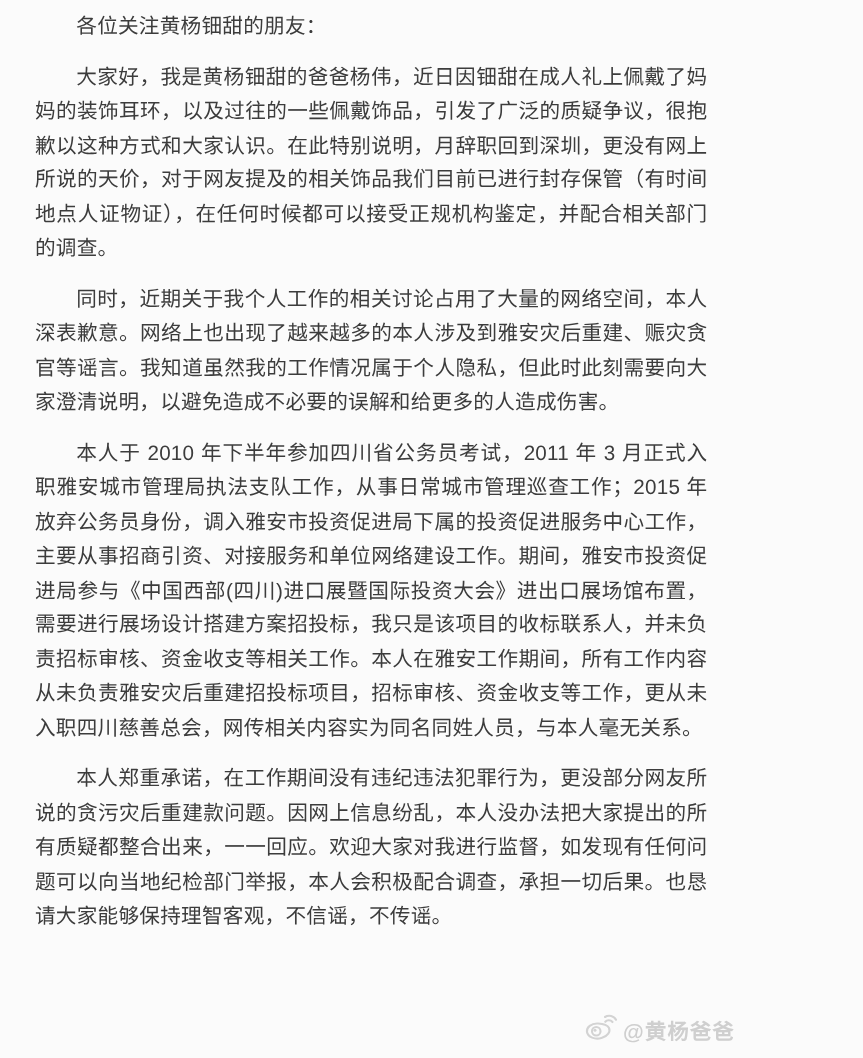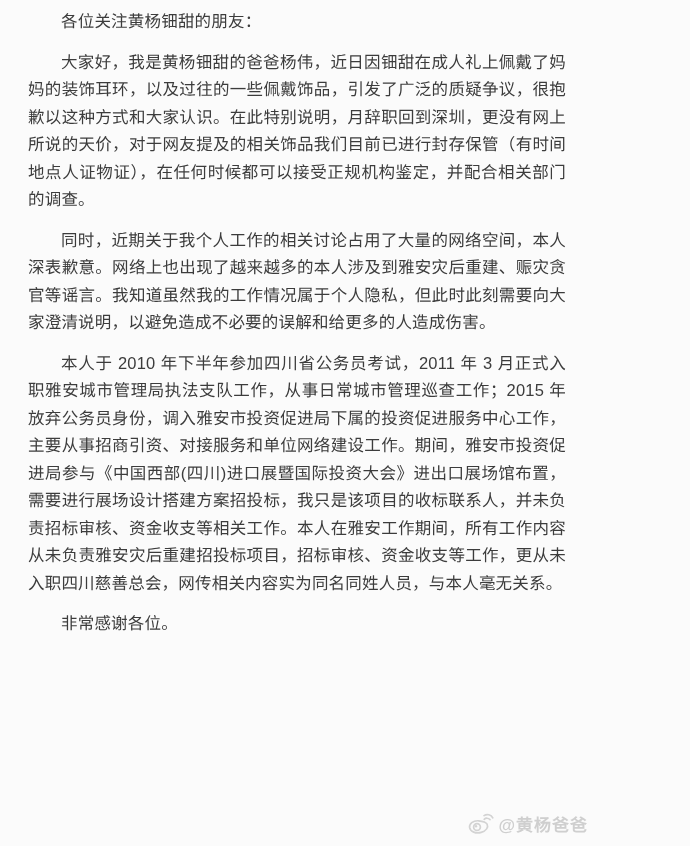--- a/index.html
+++ b/index.html
@@ -31,21 +31,21 @@
     letter-spacing: 0.2px;
   }
   .closing {
     margin-bottom: 0;
   }
   .watermark {
     position: absolute;
     right: 6px;
     bottom: 10px;
     display: flex;
-    align-items: flex-end;
+    align-items: flex-start;
     gap: 4px;
     color: #cfcfcf;
     font-size: 17px;
     font-weight: bold;
     letter-spacing: 1px;
     user-select: none;
   }
   .watermark svg {
     display: block;
     opacity: 0.9;
@@ -58,22 +58,22 @@
 
   <p class="para">各位关注黄杨钿甜的朋友：</p>
 
   <p class="para">大家好，我是黄杨钿甜的爸爸杨伟，近日因钿甜在成人礼上佩戴了妈妈的装饰耳环，以及过往的一些佩戴饰品，引发了广泛的质疑争议，很抱歉以这种方式和大家认识。在此特别说明，月辞职回到深圳，更没有网上所说的天价，对于网友提及的相关饰品我们目前已进行封存保管（有时间地点人证物证），在任何时候都可以接受正规机构鉴定，并配合相关部门的调查。</p>
 
   <p class="para">同时，近期关于我个人工作的相关讨论占用了大量的网络空间，本人深表歉意。网络上也出现了越来越多的本人涉及到雅安灾后重建、赈灾贪官等谣言。我知道虽然我的工作情况属于个人隐私，但此时此刻需要向大家澄清说明，以避免造成不必要的误解和给更多的人造成伤害。</p>
 
   <p class="para">本人于 2010 年下半年参加四川省公务员考试，2011 年 3 月正式入职雅安城市管理局执法支队工作，从事日常城市管理巡查工作；2015 年放弃公务员身份，调入雅安市投资促进局下属的投资促进服务中心工作，主要从事招商引资、对接服务和单位网络建设工作。期间，雅安市投资促进局参与《中国西部(四川)进口展暨国际投资大会》进出口展场馆布置，需要进行展场设计搭建方案招投标，我只是该项目的收标联系人，并未负责招标审核、资金收支等相关工作。本人在雅安工作期间，所有工作内容从未负责雅安灾后重建招投标项目，招标审核、资金收支等工作，更从未入职四川慈善总会，网传相关内容实为同名同姓人员，与本人毫无关系。</p>
 
 
+  <p class="para">本人郑重承诺，在工作期间没有违纪违法犯罪行为，更没部分网友所说的贪污灾后重建款问题。因网上信息纷乱，本人没办法把大家提出的所有质疑都整合出来，一一回应。欢迎大家对我进行监督，如发现有任何问题可以向当地纪检部门举报，本人会积极配合调查，承担一切后果。也恳请大家能够保持理智客观，不信谣，不传谣。</p>
 
-  <p class="para closing">非常感谢各位。</p>
 
   <div class="watermark">
     <span>
       <svg width="27" height="23" viewBox="0 0 27 23">
         <g fill="none" stroke="#cfcfcf" stroke-width="1.7" stroke-linecap="round">
           <path d="M11.5 7.8 C6 7.4 2 11 2.6 14.6 C3.3 18.6 9 21 14.2 19.4 C19.3 17.9 21.6 14.2 20.1 11.2 C18.9 8.9 15.4 8.1 11.5 7.8 Z"></path>
           <circle cx="10" cy="14" r="3.4"></circle>
           <path d="M17.2 6.4 C18.6 4.8 21.4 4.8 23 6.6"></path>
           <path d="M17 2.6 C20 0.6 24.3 1.7 25.8 4.8"></path>
         </g>

